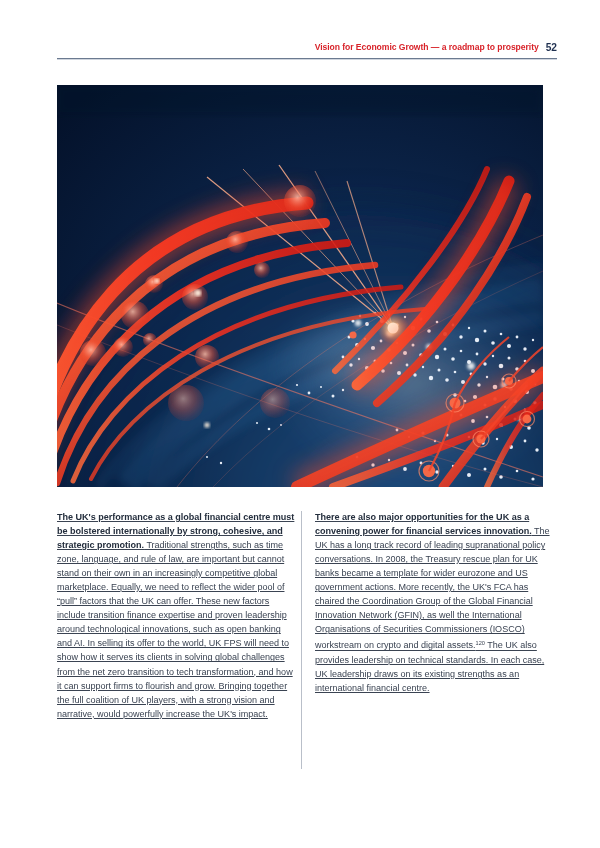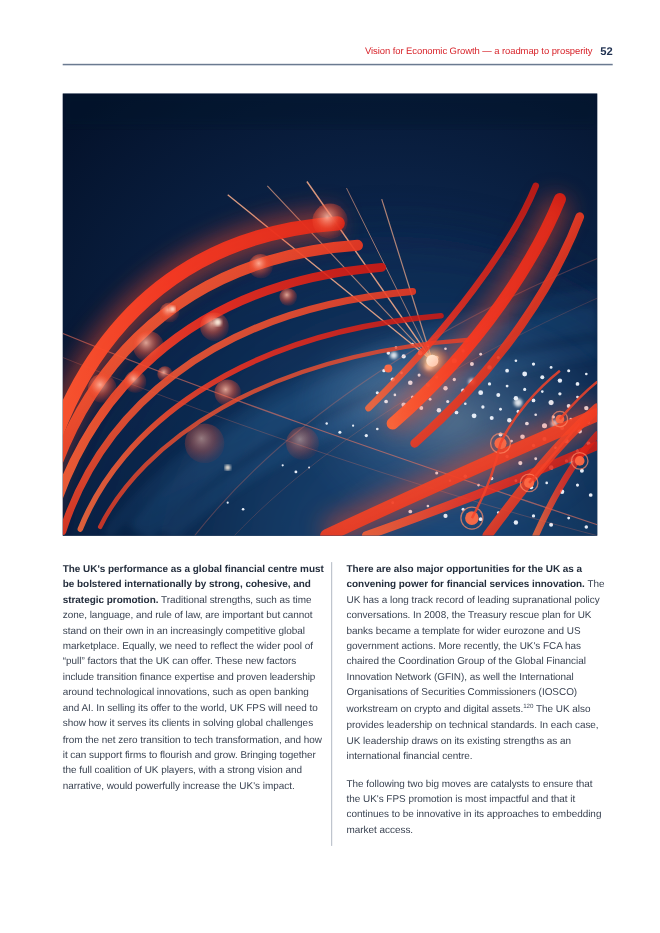--- a/index.html
+++ b/index.html
@@ -28,21 +28,21 @@
     position: absolute;
     left: 57px;
     top: 36px;
     width: 500px;
     text-align: right;
     white-space: nowrap;
   }
   .header-title {
     display: inline;
     font-size: 8.6px;
-    font-weight: normal;
+    font-weight: bold;
     letter-spacing: -0.06px;
     color: #d8232a;
     text-align: center;
   }
   .header-page {
     display: inline;
     font-size: 10.2px;
     font-weight: bold;
     color: #1f3050;
     margin-left: 7px;
@@ -95,21 +95,21 @@
   }
 
   p.body {
     margin: 0 0 11px 0;
     font-size: 9.05px;
     line-height: 14.05px;
     color: #3a4352;
     letter-spacing: -0.02px;
     text-align: left;
   }
-  p.body:last-child { margin-bottom: 0; }
+  p.body:last-child { margin-bottom: 0; text-decoration: underline; }
 
   .lead {
     font-weight: bold;
     color: #242e3d;
   }
   sup.fn {
     font-size: 5.6px;
     vertical-align: 3.4px;
     font-weight: normal;
     letter-spacing: 0;
@@ -431,17 +431,16 @@
 
   <div class="columns">
     <div class="col-divider"></div>
 
     <div class="col col-left">
       <p class="body"><span class="lead">The UK's performance as a global financial centre must be bolstered internationally by strong, cohesive, and strategic promotion.</span><span> Traditional strengths, such as time zone, language, and rule of law, are important but cannot stand on their own in an increasingly competitive global marketplace. Equally, we need to reflect the wider pool of “pull” factors that the UK can offer. These new factors include transition finance expertise and proven leadership around technological innovations, such as open banking and AI. In selling its offer to the world, UK FPS will need to show how it serves its clients in solving global challenges from the net zero transition to tech transformation, and how it can support firms to flourish and grow. Bringing together the full coalition of UK players, with a strong vision and narrative, would powerfully increase the UK's impact.</span></p>
     </div>
 
     <div class="col col-right">
       <p class="body"><span class="lead">There are also major opportunities for the UK as a convening power for financial services innovation.</span><span> The UK has a long track record of leading supranational policy conversations. In 2008, the Treasury rescue plan for UK banks became a template for wider eurozone and US government actions. More recently, the UK's FCA has chaired the Coordination Group of the Global Financial Innovation Network (GFIN), as well the International Organisations of Securities Commissioners (IOSCO) workstream on crypto and digital assets.</span><sup class="fn">120</sup><span> The UK also provides leadership on technical standards. In each case, UK leadership draws on its existing strengths as an international financial centre.</span></p>
-      <p class="body"><span>The following two big moves are catalysts to ensure that the UK's FPS promotion is most impactful and that it continues to be innovative in its approaches to embedding market access.</span></p>
     </div>
   </div>
 
 </div>
 
 </body></html>

